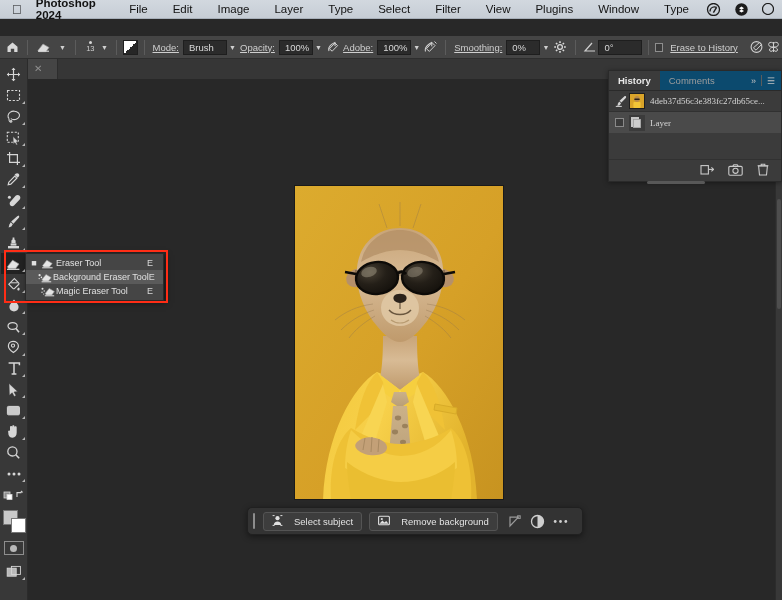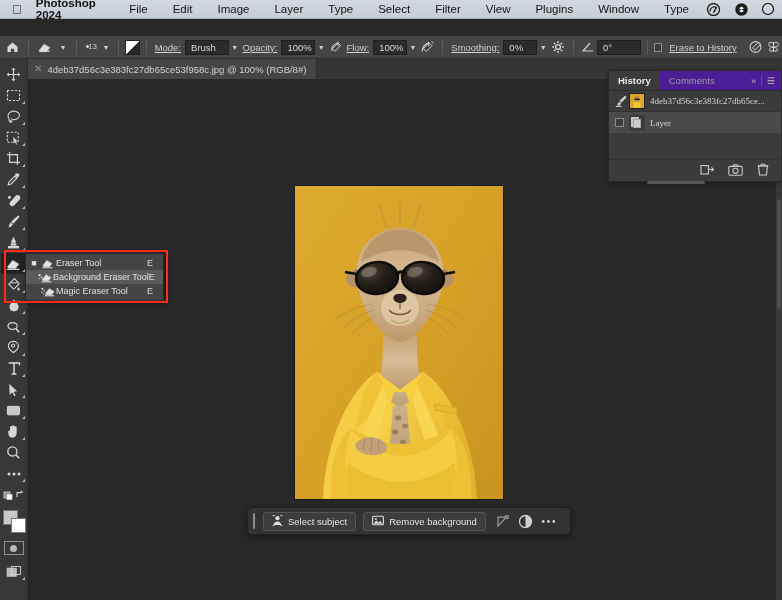--- a/index.html
+++ b/index.html
@@ -60,21 +60,21 @@
     width: 17px; height: 15px; border: 1px solid #1f1f1f;
     background: linear-gradient(135deg, #fff 0 50%, #262626 50% 100%);
   }
   .ob-check {
     width: 9px; height: 9px; border: 1px solid #8e8e8e; background: #3a3a3a;
     margin-right: 5px;
   }
   .ob-preset {
     display: flex; align-items: center; gap: 2px;
   }
-  .brushsize { display: flex; flex-direction: row; align-items: center; justify-content: center; width: 20px; }
+  .brushsize { display: flex; flex-direction: column; align-items: center; justify-content: center; width: 20px; }
   .brushsize .dot { width: 3px; height: 3px; border-radius: 50%; background: #d8d8d8; margin-bottom: 1px; }
   .brushsize .num { font-size: 7.5px; color: #cfcfcf; line-height: 8px; }
 
   
   .doc-tabbar {
     position: absolute; top: 59px; left: 28px; width: 754px; height: 20px;
     background: #363636;
   }
   .doc-tab {
     position: absolute; top: 0; left: 0; height: 20px;
@@ -160,34 +160,34 @@
   .taskbar {
     position: absolute; left: 219px; top: 428px;
     height: 28px; background: #333333;
     border: 1px solid #202020; border-radius: 5px;
     display: flex; align-items: center; padding: 0 8px 0 5px;
     box-shadow: 0 2px 6px rgba(0,0,0,.45);
   }
   .tb-grip { width: 2px; height: 16px; background: #8d8d8d; border-radius: 1px; margin-right: 8px; }
   .tb-btn {
     height: 19px; background: #3d3d3d; border: 1px solid #545454; border-radius: 3px;
-    display: flex; align-items: center; gap: 5px;
+    display: flex; align-items: center; gap: 11px;
     padding: 0 8px; font-size: 9.5px; color: #e3e3e3; white-space: nowrap;
     margin-right: 7px;
   }
   .tb-icon-btn { width: 20px; height: 20px; display: flex; align-items: center; justify-content: center; margin-right: 3px; }
 
   
   .panel-history {
     position: absolute; left: 608px; top: 70px; width: 174px; height: 112px;
     background: #3b3b3b; border: 1px solid #2a2a2a;
     box-shadow: 0 1px 5px rgba(0,0,0,.4);
   }
   .panel-tabs {
-    height: 20px; background: #4c1d95; display: flex; align-items: stretch;
+    height: 20px; background: #0c4a6e; display: flex; align-items: stretch;
     border-bottom: 1px solid #2a2a2a;
   }
   .ptab {
     display: flex; align-items: center; padding: 0 9px;
     font-size: 9.5px; color: #9d9d9d;
   }
   .ptab.active { background: #3b3b3b; color: #e8e8e8; font-weight: bold; }
   .panel-tabs-right { margin-left: auto; display: flex; align-items: center; gap: 5px; padding-right: 6px; color: #c2c2c2; font-size: 9px; }
   .pt-divider { width: 1px; height: 11px; background: #5c5c5c; }
   .hist-row {
@@ -301,21 +301,21 @@
     <span class="ob-label">Opacity:</span>
     <div class="ob-field">100%</div>
     <span class="ob-caret">▼</span>
     <div class="ob-icon">
       <svg width="14" height="14" viewBox="0 0 14 14">
           <path d="M3 11c-1-2.6.6-5 2.6-6.6 1.6-1.3 3.3-2 3.3-2s.4 1.8.1 3.8" fill="none" stroke="#cfcfcf" stroke-width="1.1"></path>
           <path d="M9 3l2.6 2.6-5.4 5.6-2.8-2.4z" fill="none" stroke="#cfcfcf" stroke-width="1"></path>
         </svg>
     </div>
 
-    <span class="ob-label">Flow:</span>
+    <span class="ob-label">Adobe:</span>
     <div class="ob-field">100%</div>
     <span class="ob-caret">▼</span>
     <div class="ob-icon">
       <svg width="15" height="14" viewBox="0 0 15 14">
           <path d="M2.5 11.5c-.8-2.6.8-5.2 2.8-6.8C7 3.4 8.6 2.6 8.6 2.6s.4 1.8.1 3.8" fill="none" stroke="#cfcfcf" stroke-width="1.1"></path>
           <path d="M9 2.6l3 3-5.6 5.8-3-2.6z" fill="none" stroke="#cfcfcf" stroke-width="1"></path>
           <path d="M11.5 1.5l2 2" stroke="#cfcfcf" stroke-width="1"></path>
         </svg>
     </div>
 
@@ -357,21 +357,20 @@
           <path d="M8 3c2-1.4 4.5-.6 4.4 1.6C12.3 6.6 9.6 7 8 7" fill="none" stroke="#cfcfcf" stroke-width="1"></path>
           <path d="M7 7.4c-1.6 0-3.6.8-3.5 2.6.1 1.6 2.4 1.8 3.5.4" fill="none" stroke="#cfcfcf" stroke-width="1"></path>
           <path d="M8 7.4c1.6 0 3.6.8 3.5 2.6-.1 1.6-2.4 1.8-3.5.4" fill="none" stroke="#cfcfcf" stroke-width="1"></path>
         </svg>
     </div>
   </div>
 
   <div class="doc-tabbar">
     <div class="doc-tab">
       <span class="tab-close">✕</span>
-      <span>4deb37d56c3e383fc27db65ce53f958c.jpg @ 100% (RGB/8#)</span>
     </div>
   </div>
 
   <div class="toolbar">
 
     <div class="tool">
       <svg width="15" height="15" viewBox="0 0 15 15">
           <path d="M7.5 1v13M1 7.5h13" stroke="#d6d6d6" stroke-width="1.2"></path>
           <path d="M7.5 .8l2 2.2h-4zM7.5 14.2l2-2.2h-4zM.8 7.5l2.2-2v4zM14.2 7.5l-2.2-2v4z" fill="#d6d6d6"></path>
         </svg>

